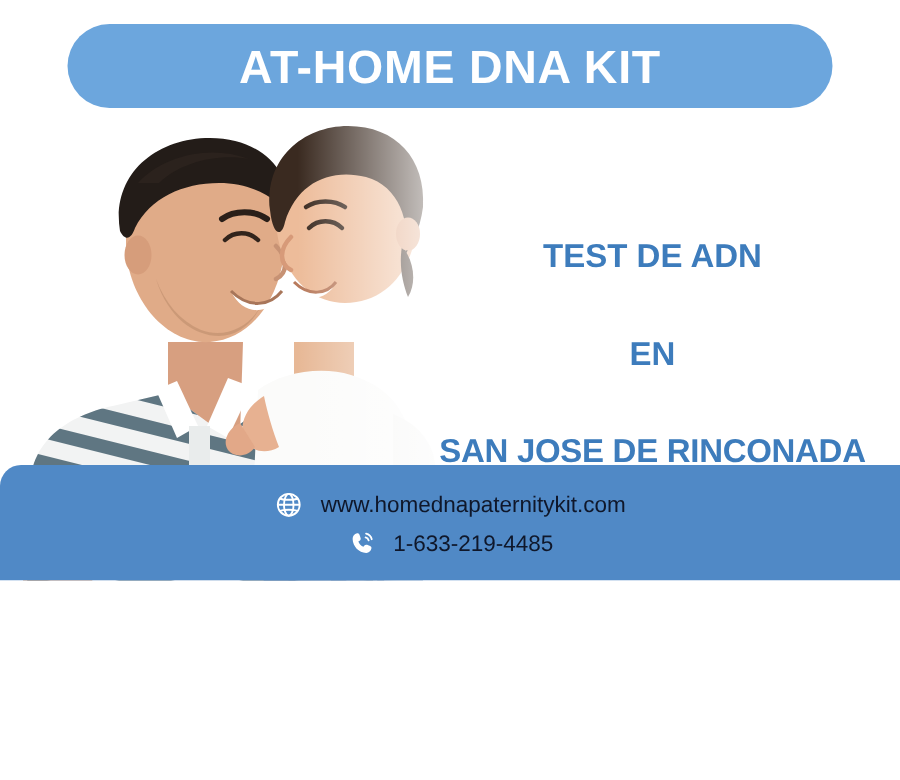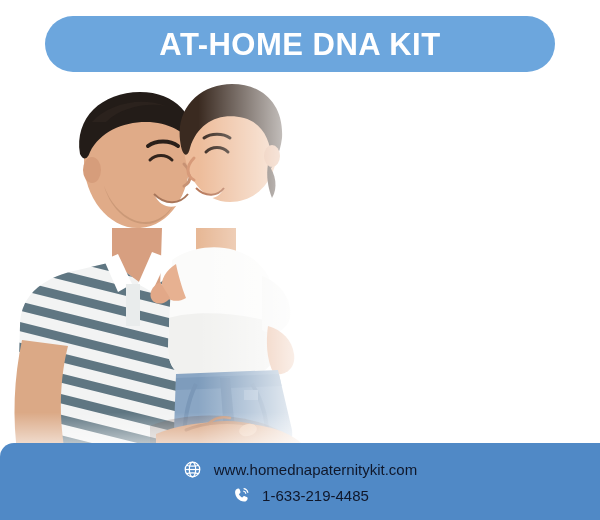--- a/index.html
+++ b/index.html
@@ -9,21 +9,21 @@
   }
   body {
     width: 600px;
     height: 520px;
     overflow: hidden;
     font-family: "Liberation Sans", sans-serif;
   }
   .poster {
     position: relative;
     width: 600px;
-    height: 520px;
+    height: 387px;
     background: #ffffff;
     overflow: hidden;
   }
 
   
   .header-banner {
     position: absolute;
     left: 45px;
     top: 16px;
     width: 510px;
@@ -259,20 +259,25 @@
                L156 380 Z" fill="#d9a27d"></path>
       <path d="M186 352 C206 344 232 342 254 348" stroke="#c08a68" stroke-width="3" fill="none" stroke-linecap="round"></path>
       <path d="M208 346 C214 340 222 338 230 340" stroke="#c08a68" stroke-width="2.5" fill="none" stroke-linecap="round"></path>
       <ellipse cx="248" cy="352" rx="9" ry="6" fill="#e8bb99" transform="rotate(-14 248 352)"></ellipse>
 
       <rect x="0" y="0" width="320" height="380" fill="url(#fadeRight)"></rect>
       <rect x="0" y="0" width="320" height="380" fill="url(#fadeBottom)"></rect>
     </svg>
   </div>
 
+  <div class="headline-block">
+    <div class="headline-line l1">TEST DE ADN</div>
+    <div class="headline-line l2">EN</div>
+    <div class="headline-line l3">SAN JOSE DE RINCONADA</div>
+  </div>
 
   <div class="footer-bar">
 
     <div class="footer-row row1">
       <div class="footer-item">
         <span class="footer-icon">
           <svg width="19" height="19" viewBox="0 0 24 24" fill="none" stroke="#ffffff" stroke-width="1.6">
             <circle cx="12" cy="12" r="9.2"></circle>
             <ellipse cx="12" cy="12" rx="4" ry="9.2"></ellipse>
             <line x1="2.8" y1="12" x2="21.2" y2="12"></line>

